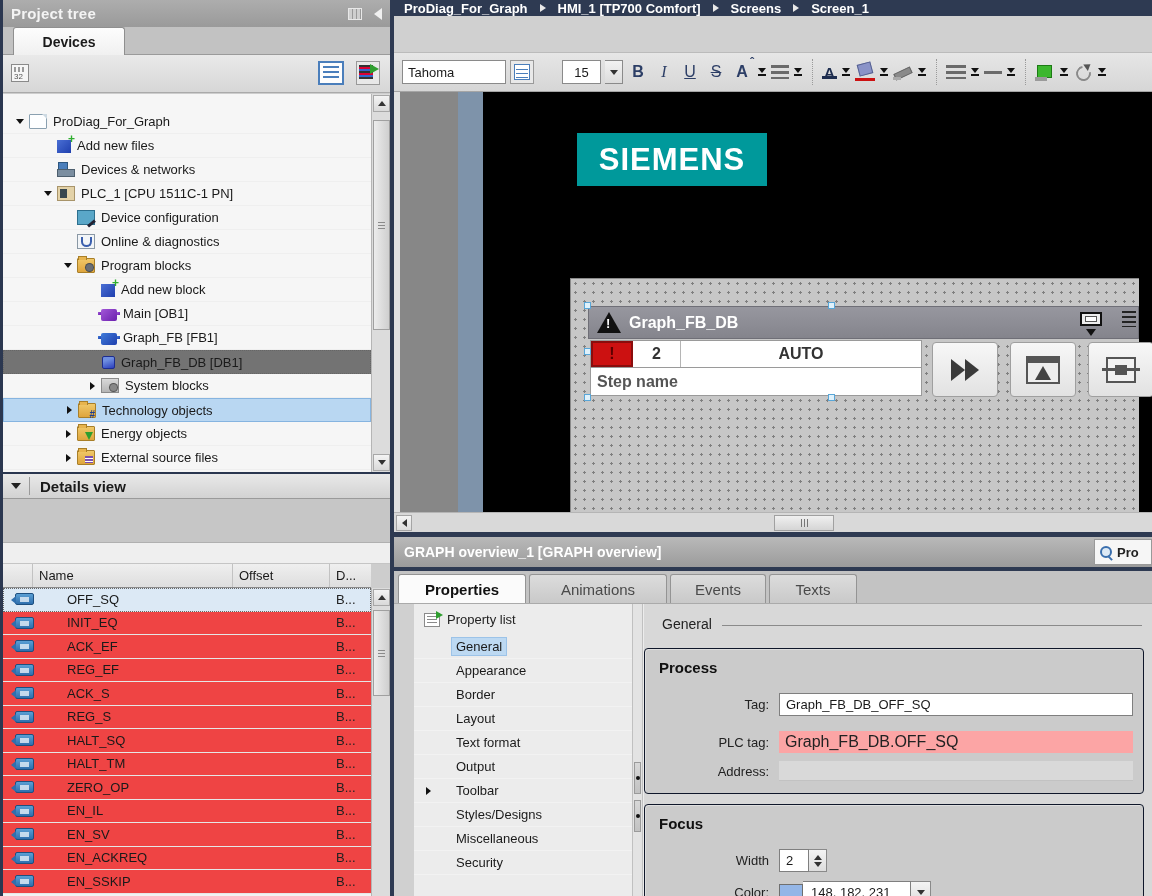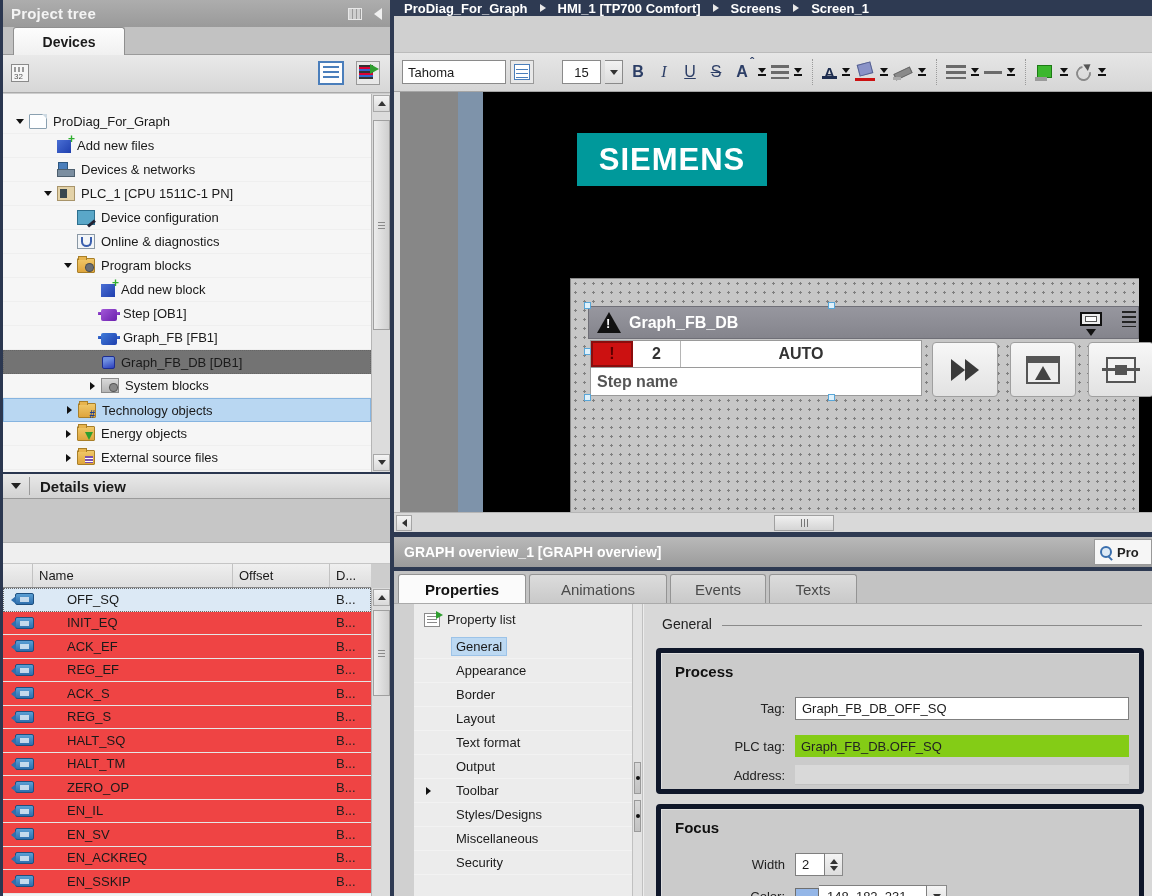--- a/index.html
+++ b/index.html
@@ -185,28 +185,28 @@
   .pitem .sel-box { padding:1px 4px; }
   .pitem.selected .sel-box { background:#bdd9f2; outline:1px solid #9cc3e8; }
   .pitem .pexp { position:absolute; left:12px; }
   #plist-scroll { position:absolute; left:218px; top:0; width:11px; bottom:0; background:#e3e3e3; border-left:1px solid #c0c0c0; border-right:1px solid #c0c0c0; }
   .pl-seg { position:absolute; left:1px; right:1px; height:32px; background:linear-gradient(#d8d8d8,#c2c2c2); border:1px solid #9a9a9a; display:flex; align-items:center; justify-content:center; }
   .pl-seg::before { content:""; width:4px; height:4px; background:#111; border-radius:50%; }
 
   #insp-content { position:absolute; left:230px; top:0; right:0; bottom:0; background:#d8d8d8; }
   #section-head { position:absolute; left:18px; top:12px; right:10px; display:flex; align-items:baseline; gap:10px; font-size:14px; color:#222; }
   #section-head .rule { flex:1; border-bottom:1px solid #8a8a8a; transform:translateY(-3px); }
-  .groupbox { position:absolute; left:12px; right:8px; background:#cbcbcb; border:5px solid #0f172a; border-radius:4px; box-shadow:inset 1px 1px 0 #dedede; }
+  .groupbox { position:absolute; left:0; right:8px; background:#cbcbcb; border:1px solid #0f172a; border-radius:4px; box-shadow:inset 1px 1px 0 #dedede; }
   #box-process { top:44px; height:146px; }
   #box-focus { top:200px; height:130px; }
   .gb-title { position:absolute; left:14px; top:10px; font-weight:bold; font-size:15px; color:#111; }
   .frow { position:absolute; left:14px; right:10px; display:flex; align-items:center; }
   .flabel { width:120px; text-align:right; padding-right:10px; font-size:13px; color:#222; flex:none; }
   .field-input { flex:1; height:23px; background:#fff; border:1px solid #7f7f7f; display:flex; align-items:center; padding-left:6px; font-size:13px; }
-  .field-ro { flex:1; height:22px; background:#84cc16; display:flex; align-items:center; padding-left:6px; font-size:13px; color:#222; }
+  .field-ro { flex:1; height:22px; background:#fca5a5; display:flex; align-items:center; padding-left:6px; font-size:16px; color:#222; }
   .field-empty { flex:1; height:20px; background:#d9d9d9; border-bottom:1px solid #c2c2c2; }
   .spinbox { display:flex; }
   .spin-val { width:30px; height:23px; background:#fff; border:1px solid #7f7f7f; display:flex; align-items:center; padding-left:6px; }
   .spin-btns { width:18px; height:23px; background:linear-gradient(#f4f4f4,#ddd); border:1px solid #8a8a8a; border-left:none; display:flex; flex-direction:column; align-items:center; justify-content:center; gap:2px; }
   .swatch { width:24px; height:18px; border:1px solid #6f6f6f; flex:none; }
   .colorfield { display:flex; align-items:center; }
   .color-val { width:108px; height:23px; background:#fff; border:1px solid #7f7f7f; border-left:none; display:flex; align-items:center; padding-left:8px; }
   .color-drop { width:20px; height:23px; background:linear-gradient(#f4f4f4,#ddd); border:1px solid #8a8a8a; border-left:none; display:flex; align-items:center; justify-content:center; }
 </style>
 </head>
@@ -271,21 +271,21 @@
       <span class="tlabel">Program blocks</span>
     </div>
     <div class="trow lvl3">
       <span class="exp"></span>
       <span class="ticon i-addblock"></span>
       <span class="tlabel">Add new block</span>
     </div>
     <div class="trow lvl3">
       <span class="exp"></span>
       <span class="ticon i-ob"></span>
-      <span class="tlabel">Step [OB1]</span>
+      <span class="tlabel">Main [OB1]</span>
     </div>
     <div class="trow lvl3">
       <span class="exp"></span>
       <span class="ticon i-fb"></span>
       <span class="tlabel">Graph_FB [FB1]</span>
     </div>
     <div class="trow lvl3 sel-dotted">
       <span class="exp"></span>
       <span class="ticon i-db"></span>
       <span class="tlabel">Graph_FB_DB [DB1]</span>

